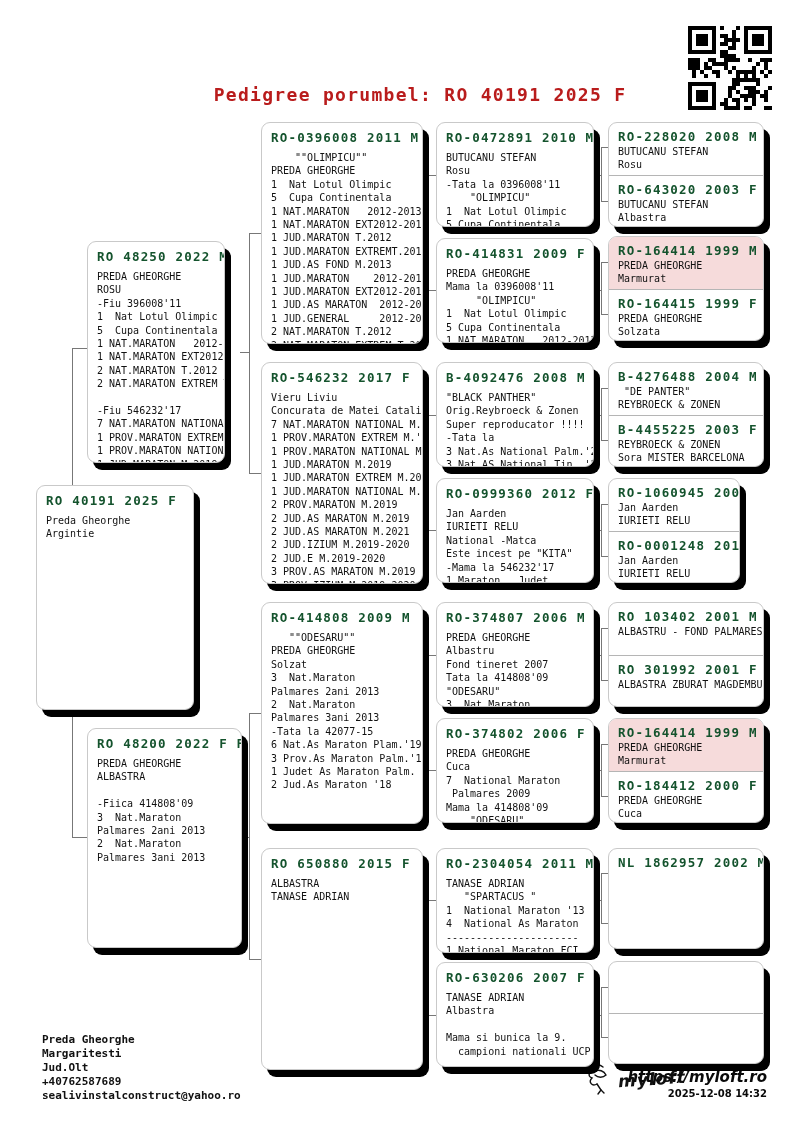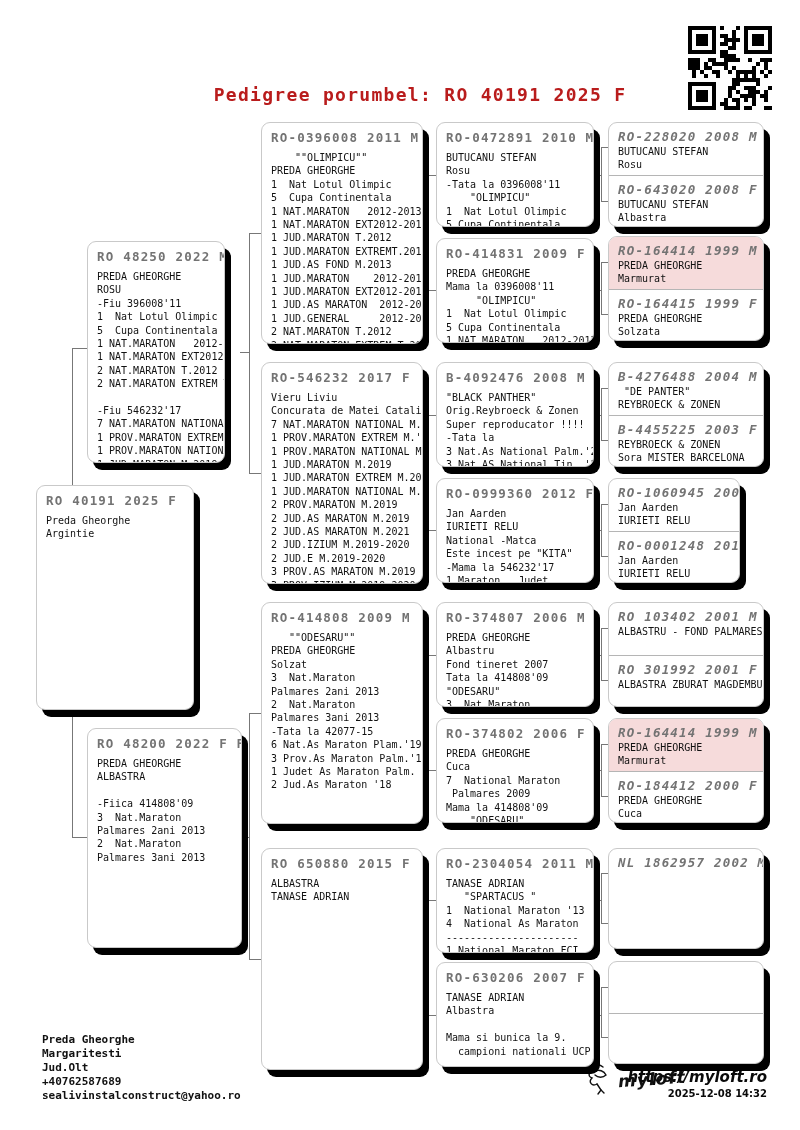--- a/index.html
+++ b/index.html
@@ -5,29 +5,29 @@
   html,body{margin:0;padding:0;background:#fff;}
   .page{position:relative;width:800px;height:1130px;background:#fff;overflow:hidden;
         font-family:"DejaVu Sans Mono",monospace;}
   .main-title{position:absolute;top:84px;left:420px;transform:translateX(-50%);
         font:bold 18px "DejaVu Sans Mono",monospace;letter-spacing:1.3px;color:#b91c1c;white-space:pre;}
   .qr{position:absolute;left:688px;top:26px;width:84px;height:84px;}
   .tree{position:absolute;left:0;top:0;width:800px;height:1130px;}
   .connector{position:absolute;background:#777;z-index:1;}
   .box,.pairbox{position:absolute;background:#fff;border:1px solid #c9c9c9;border-radius:9px;
         box-shadow:6px 7px 0 0 #000;overflow:hidden;z-index:2;box-sizing:border-box;}
-  .box-title{color:#737373;font:bold 12.5px "DejaVu Sans Mono",monospace;letter-spacing:1.2px;
+  .box-title{color:#14532d;font:bold 12.5px "DejaVu Sans Mono",monospace;letter-spacing:1.2px;
         padding:7px 16px 0 9px;white-space:pre;overflow:hidden;}
   .box-body{padding:6px 0 0 9px;overflow:hidden;}
   .line{font:10px "DejaVu Sans Mono",monospace;line-height:13.4px;min-height:13.4px;
         white-space:pre;color:#111;}
   .half{position:relative;overflow:hidden;box-sizing:border-box;}
   .half + .half{border-top:1px solid #b5b5b5;}
   .half.hl{background:#f6dbdb;}
-  .half .box-title{padding-top:6px;font-style:italic;}
+  .half .box-title{padding-top:6px;}
   .half .box-body{padding-top:2px;}
   .half .line{line-height:12.5px;min-height:12.5px;}
   .owner{position:absolute;left:42px;top:1033px;}
   .owner div{font:bold 11px "DejaVu Sans Mono",monospace;line-height:14px;color:#111;white-space:pre;}
   .brand{position:absolute;left:586px;top:1062px;display:flex;align-items:center;}
   .brand-name{font:bold italic 17px "DejaVu Sans",sans-serif;font-style:italic;color:#111;
         letter-spacing:1px;transform:rotate(-4deg);display:inline-block;margin-left:2px;}
   .brand-mark{font:9px "DejaVu Sans",sans-serif;color:#111;vertical-align:super;position:relative;top:-6px;}
   .site{position:absolute;right:33px;top:1068px;font:bold italic 15px "DejaVu Sans",sans-serif;
         font-style:italic;color:#0a0a0a;}
@@ -421,21 +421,21 @@
       </div>
       <div class="pairbox" style="left: 608px; top: 122px; width: 156px; height: 105px;">
         <div class="half" style="height: 52px;">
           <div class="box-title">RO-228020 2008 M</div>
           <div class="box-body">
             <div class="line">BUTUCANU STEFAN</div>
             <div class="line">Rosu</div>
           </div>
         </div>
         <div class="half" style="height: 52px;">
-          <div class="box-title">RO-643020 2008 F</div>
+          <div class="box-title">RO-643020 2003 F</div>
           <div class="box-body">
             <div class="line">BUTUCANU STEFAN</div>
             <div class="line">Albastra</div>
           </div>
         </div>
       </div>
       <div class="pairbox" style="left: 608px; top: 236px; width: 156px; height: 105px;">
         <div class="half hl" style="height: 52px;">
           <div class="box-title">RO-164414 1999 M</div>
           <div class="box-body">

